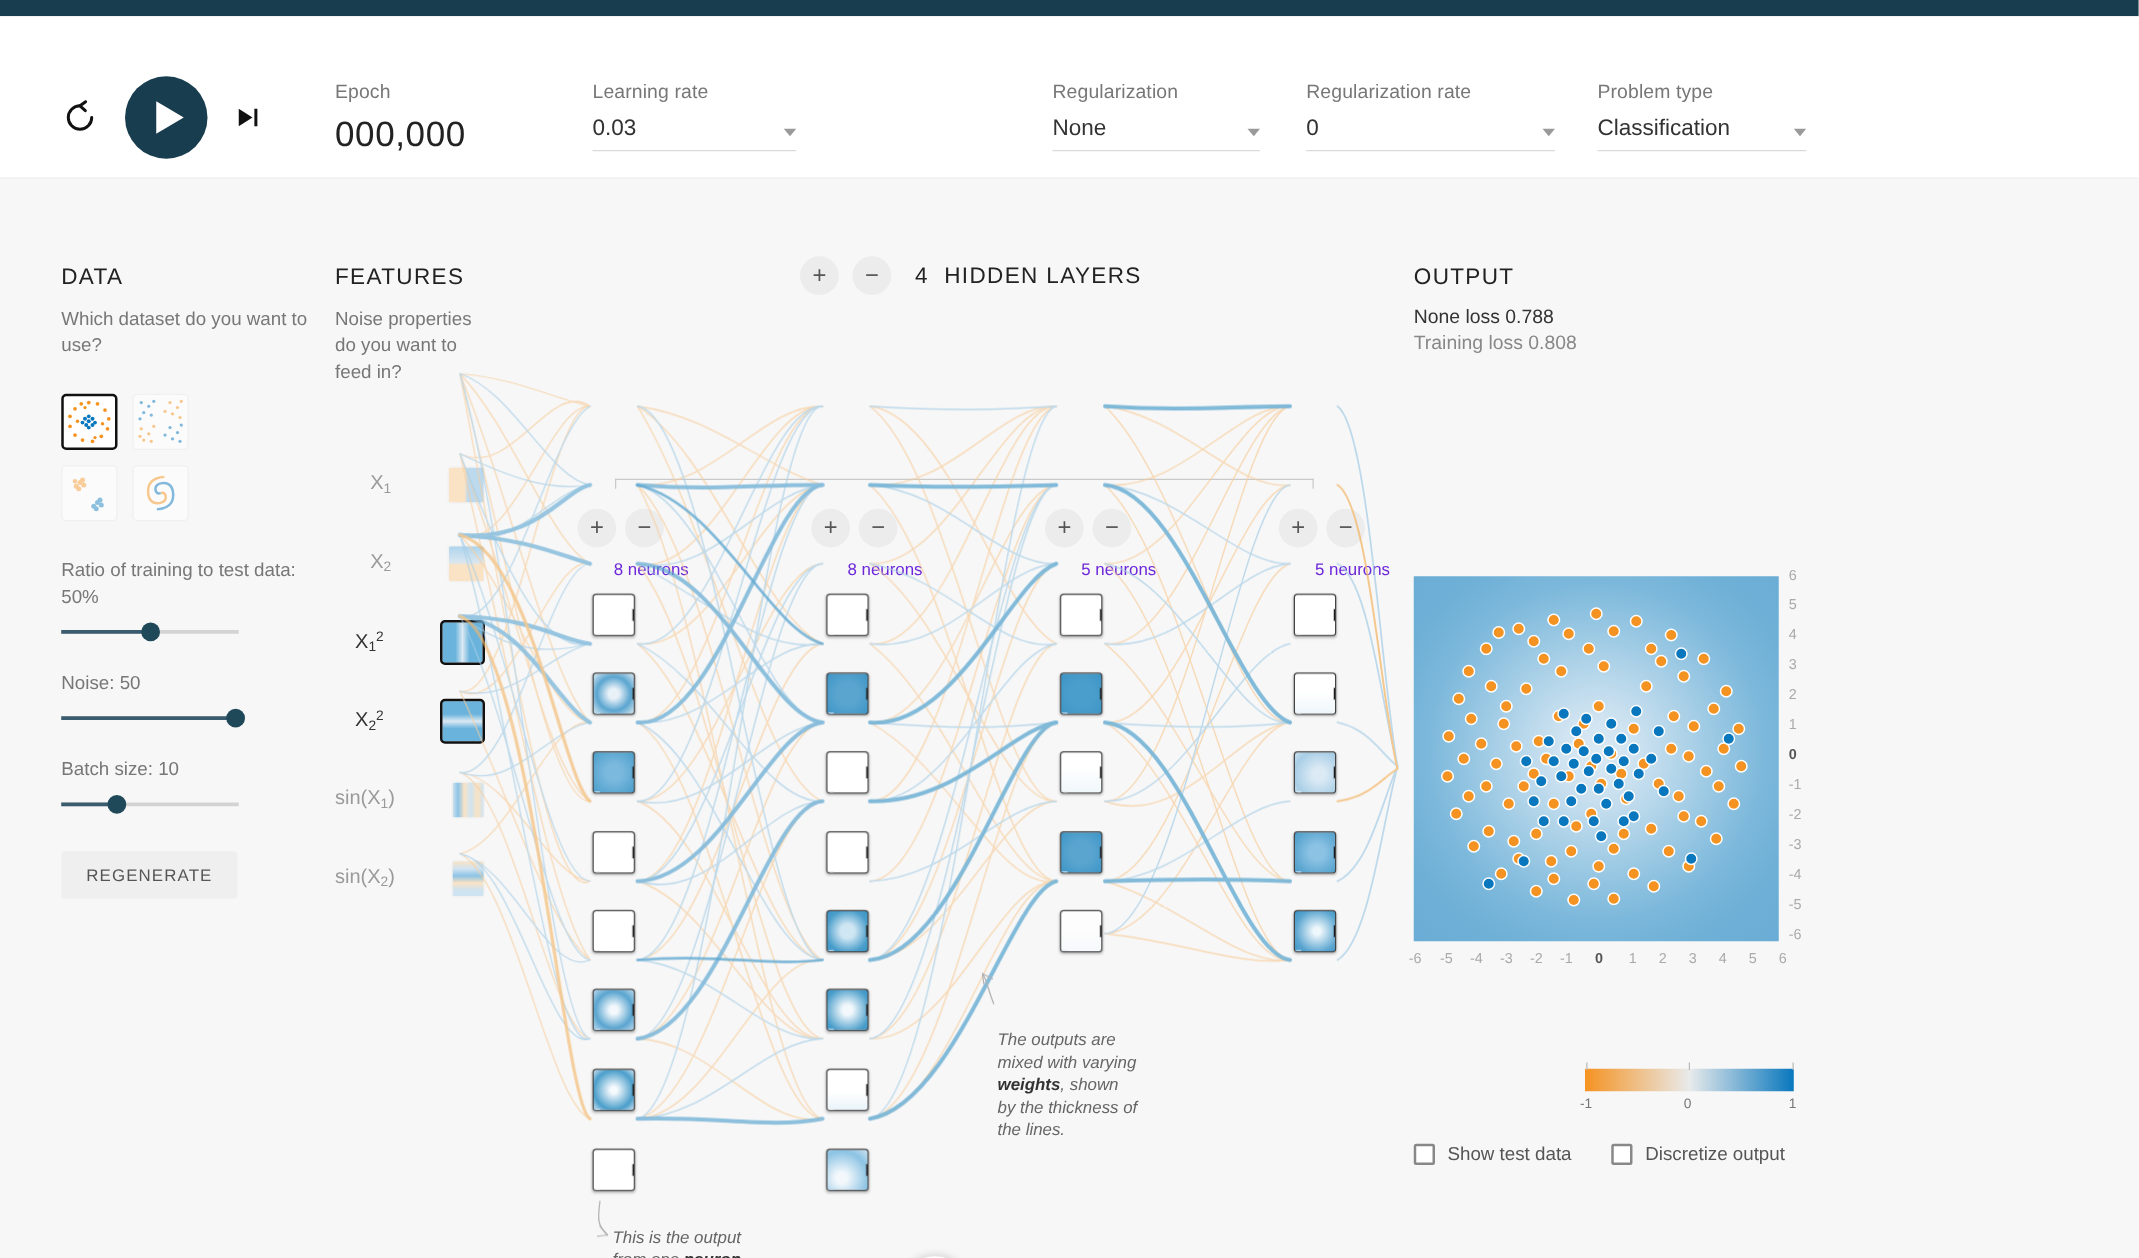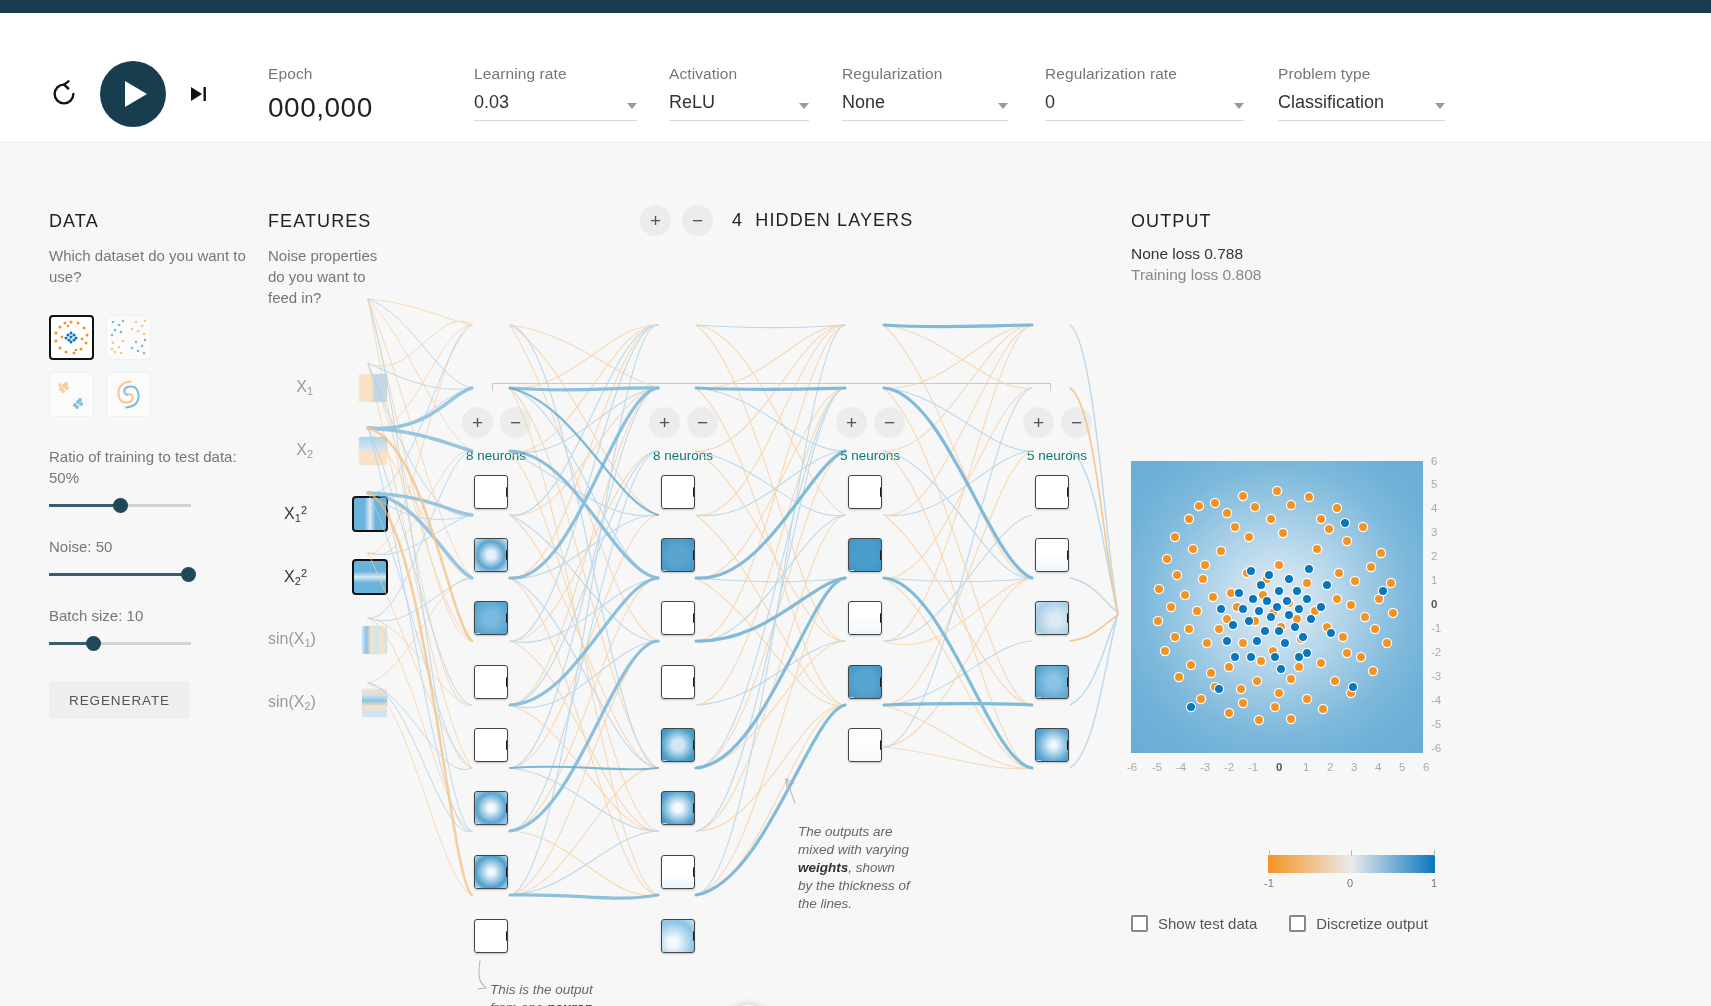--- a/index.html
+++ b/index.html
@@ -98,22 +98,22 @@
     font-size: 19px; color: #555; cursor: pointer; line-height: 1; user-select: none;
   }
   .net-head-txt { font-size: 18px; color: #222; letter-spacing: 1.1px; margin-left: 8px; white-space: nowrap;}
   .net-bracket {
     position: absolute; left: 492px; top: 240px; width: 559px; height: 8px;
     border-top: 1px solid #c9c9c9; border-left: 1px solid #c9c9c9; border-right: 1px solid #c9c9c9;
   }
   .layer-ctrls { position: absolute; top: 264px; left: 0; width: 100%; height: 34px; }
   .layer-ctrl { position: absolute; display: flex; gap: 7px; }
   .layer-lbl {
-    position: absolute; top: 305px; font-size: 13.5px; color: #0f766e;
-    text-align: center; width: 110px;
+    position: absolute; top: 305px; font-size: 13.5px; color: #6d28d9;
+    text-align: right; width: 110px;
   }
   .net-canvas { position: absolute; left: 0; top: 0; width: 1120px; height: 863px; pointer-events: none; }
   .neuron {
     position: absolute; width: 34px; height: 34px; background: #fff;
     border: 1.5px solid #444; border-radius: 3px; cursor: pointer;
     box-shadow: 0 1px 2px rgba(0,0,0,.22); overflow: hidden;
   }
   .nub {
     position: absolute; right: -7px; top: 50%; margin-top: -5px;
     width: 0; height: 0; border-left: 8px solid #1a1a1a;
@@ -183,27 +183,20 @@
   </div>
 
   <div class="hctrl" style="left:474px;width:163px;">
     <div class="lbl">Learning rate</div>
     <div class="sel-wrap">
       <span class="sel-val">0.03</span>
       <span class="caret"></span>
     </div>
   </div>
 
-  <div class="hctrl" style="left:669px;width:140px;">
-    <div class="lbl">Activation</div>
-    <div class="sel-wrap">
-      <span class="sel-val">ReLU</span>
-      <span class="caret"></span>
-    </div>
-  </div>
 
   <div class="hctrl" style="left:842px;width:166px;">
     <div class="lbl">Regularization</div>
     <div class="sel-wrap">
       <span class="sel-val">None</span>
       <span class="caret"></span>
     </div>
   </div>
 
   <div class="hctrl" style="left:1045px;width:199px;">

